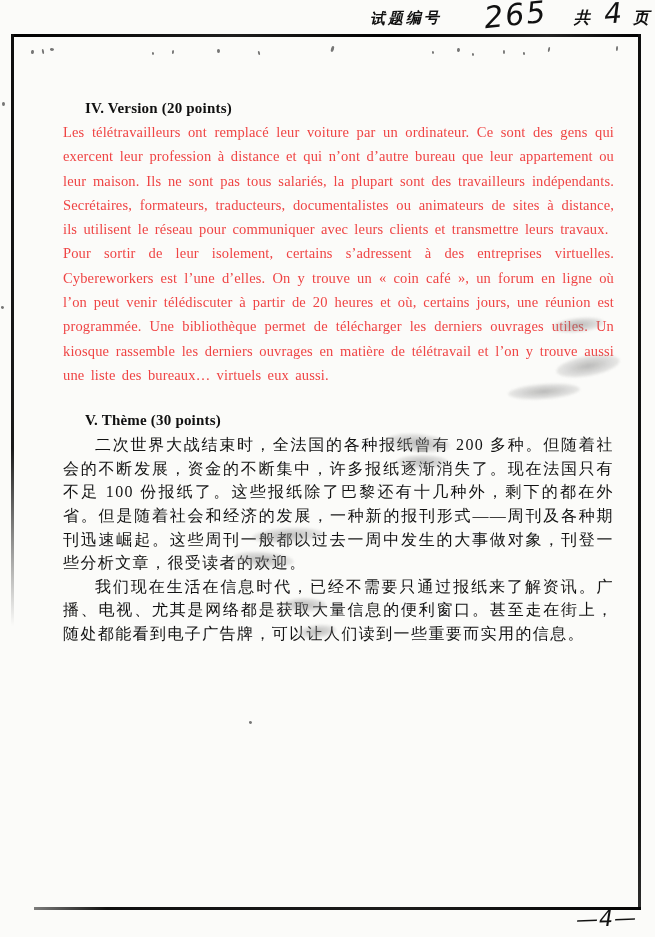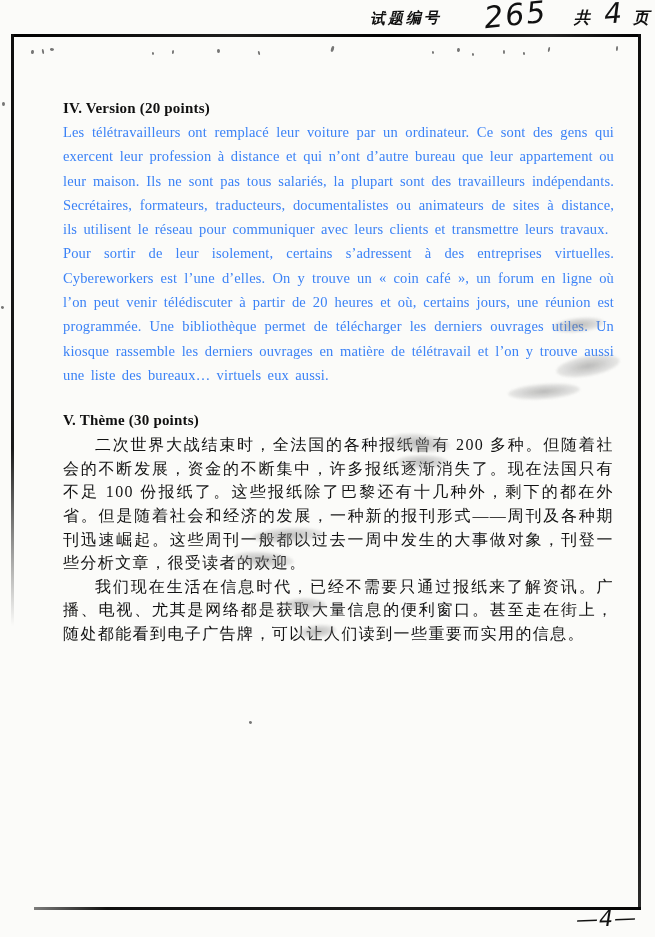--- a/index.html
+++ b/index.html
@@ -28,23 +28,23 @@
          background:linear-gradient(90deg,#000 0%,#1d1d1d 35%,#000 60%,#222 85%,#000 100%);}
   .b-left{left:11px;top:34px;width:3px;height:592px;
           background:linear-gradient(180deg,#0e0e0e 0%,#1a1a1a 70%,rgba(20,20,20,0) 100%);}
   .b-right{left:638px;top:34px;width:3px;height:874px;
            background:linear-gradient(180deg,#0e0e0e 0%,#161616 90%,#2c2c2c 100%);}
   .b-bottom{left:34px;top:907px;width:607px;height:3px;
             background:linear-gradient(90deg,rgba(20,20,20,0.55) 0%,#101010 12%,#1c1c1c 60%,#050505 100%);}
 
   
   .content{position:absolute;left:63px;top:96px;width:551px;}
-  .sec-heading{font-weight:bold;font-size:15px;line-height:24px;letter-spacing:0.2px;color:#101010;}
+  .sec-heading{font-weight:bold;font-size:15px;line-height:24px;letter-spacing:0.2px;color:#101010;margin-left:22px;}
   .fr p{margin:0;font-size:14.5px;line-height:24.3px;text-align:justify;
-        word-spacing:2.5px;letter-spacing:0.15px;color:#3b82f6;}
+        word-spacing:2.5px;letter-spacing:0.15px;color:#ef4444;}
   .zh{margin-top:21px;}
   .zh .sec-heading{margin-bottom:1px;}
   .zh p{margin:0;font-size:16px;line-height:23.6px;text-align:justify;
         text-indent:2em;letter-spacing:1.4px;color:#131313;
         font-family:"Liberation Serif", serif;}
 
   
   .speck{position:absolute;background:#4a4a4a;border-radius:45% 55% 50% 50%;opacity:.75;}
   .smudge{position:absolute;border-radius:50%;
           background:radial-gradient(ellipse at center, rgba(120,120,120,0.5) 0%, rgba(150,150,150,0.28) 55%, rgba(160,160,160,0) 100%);

